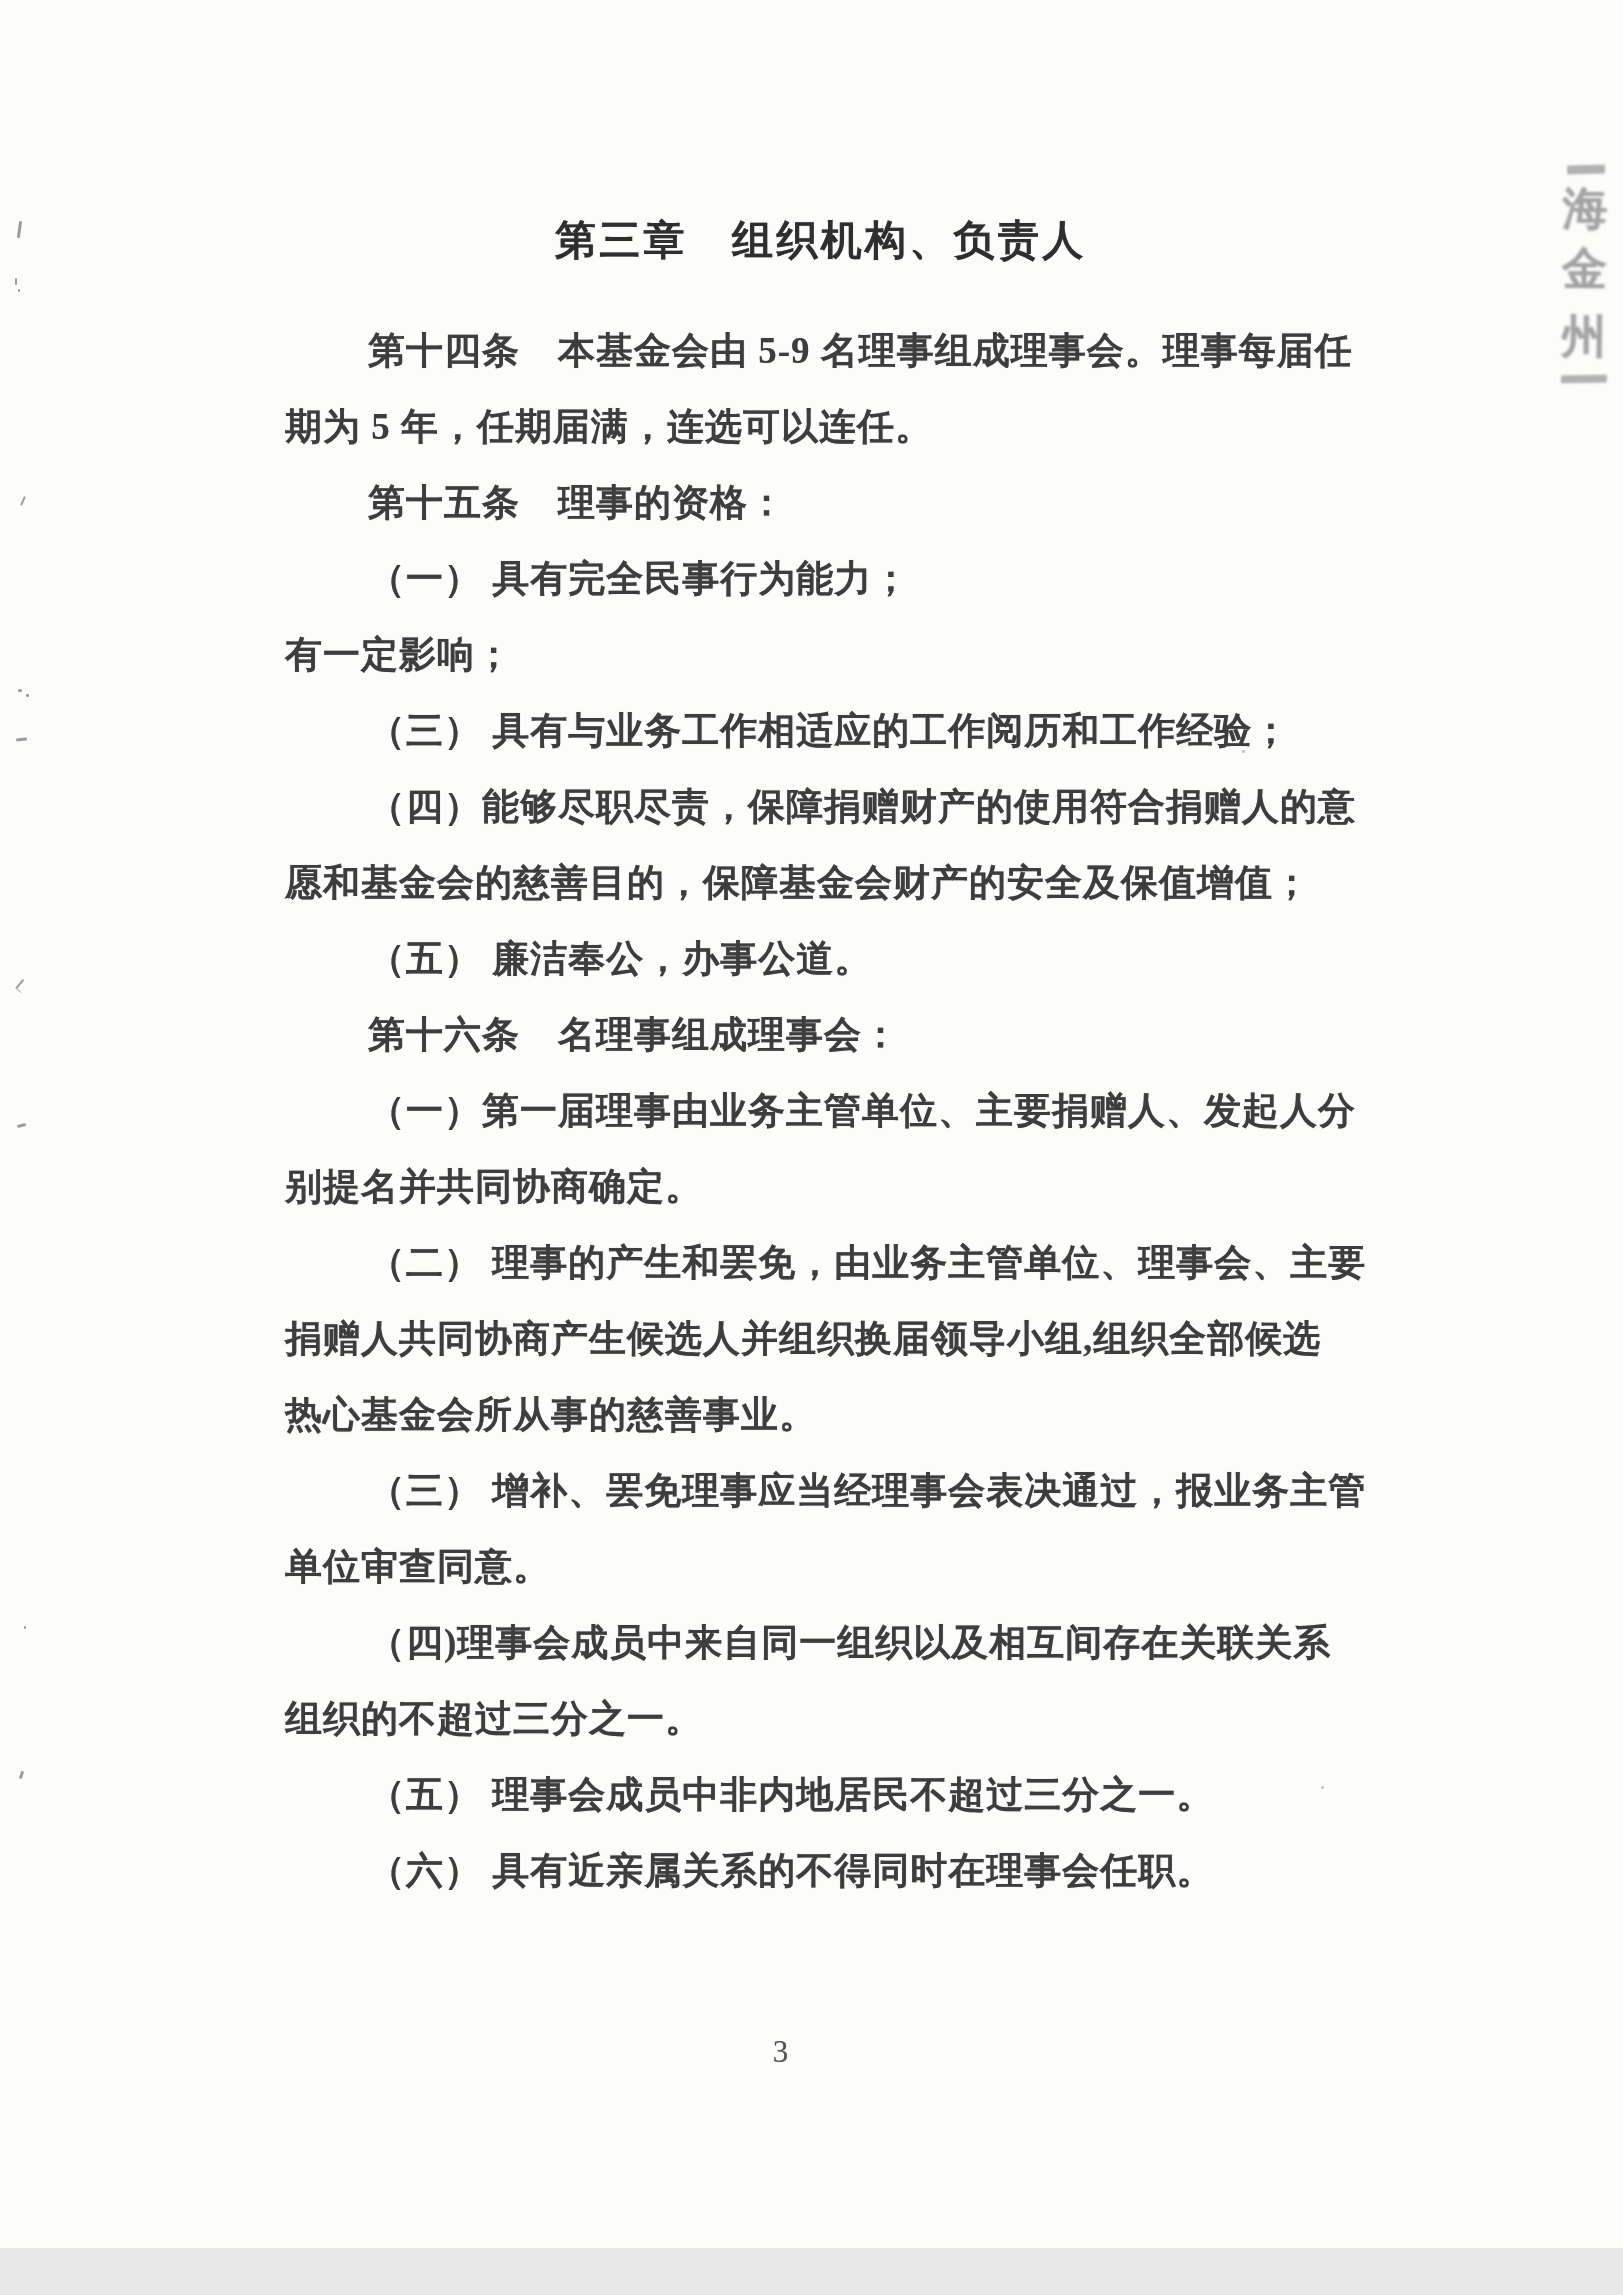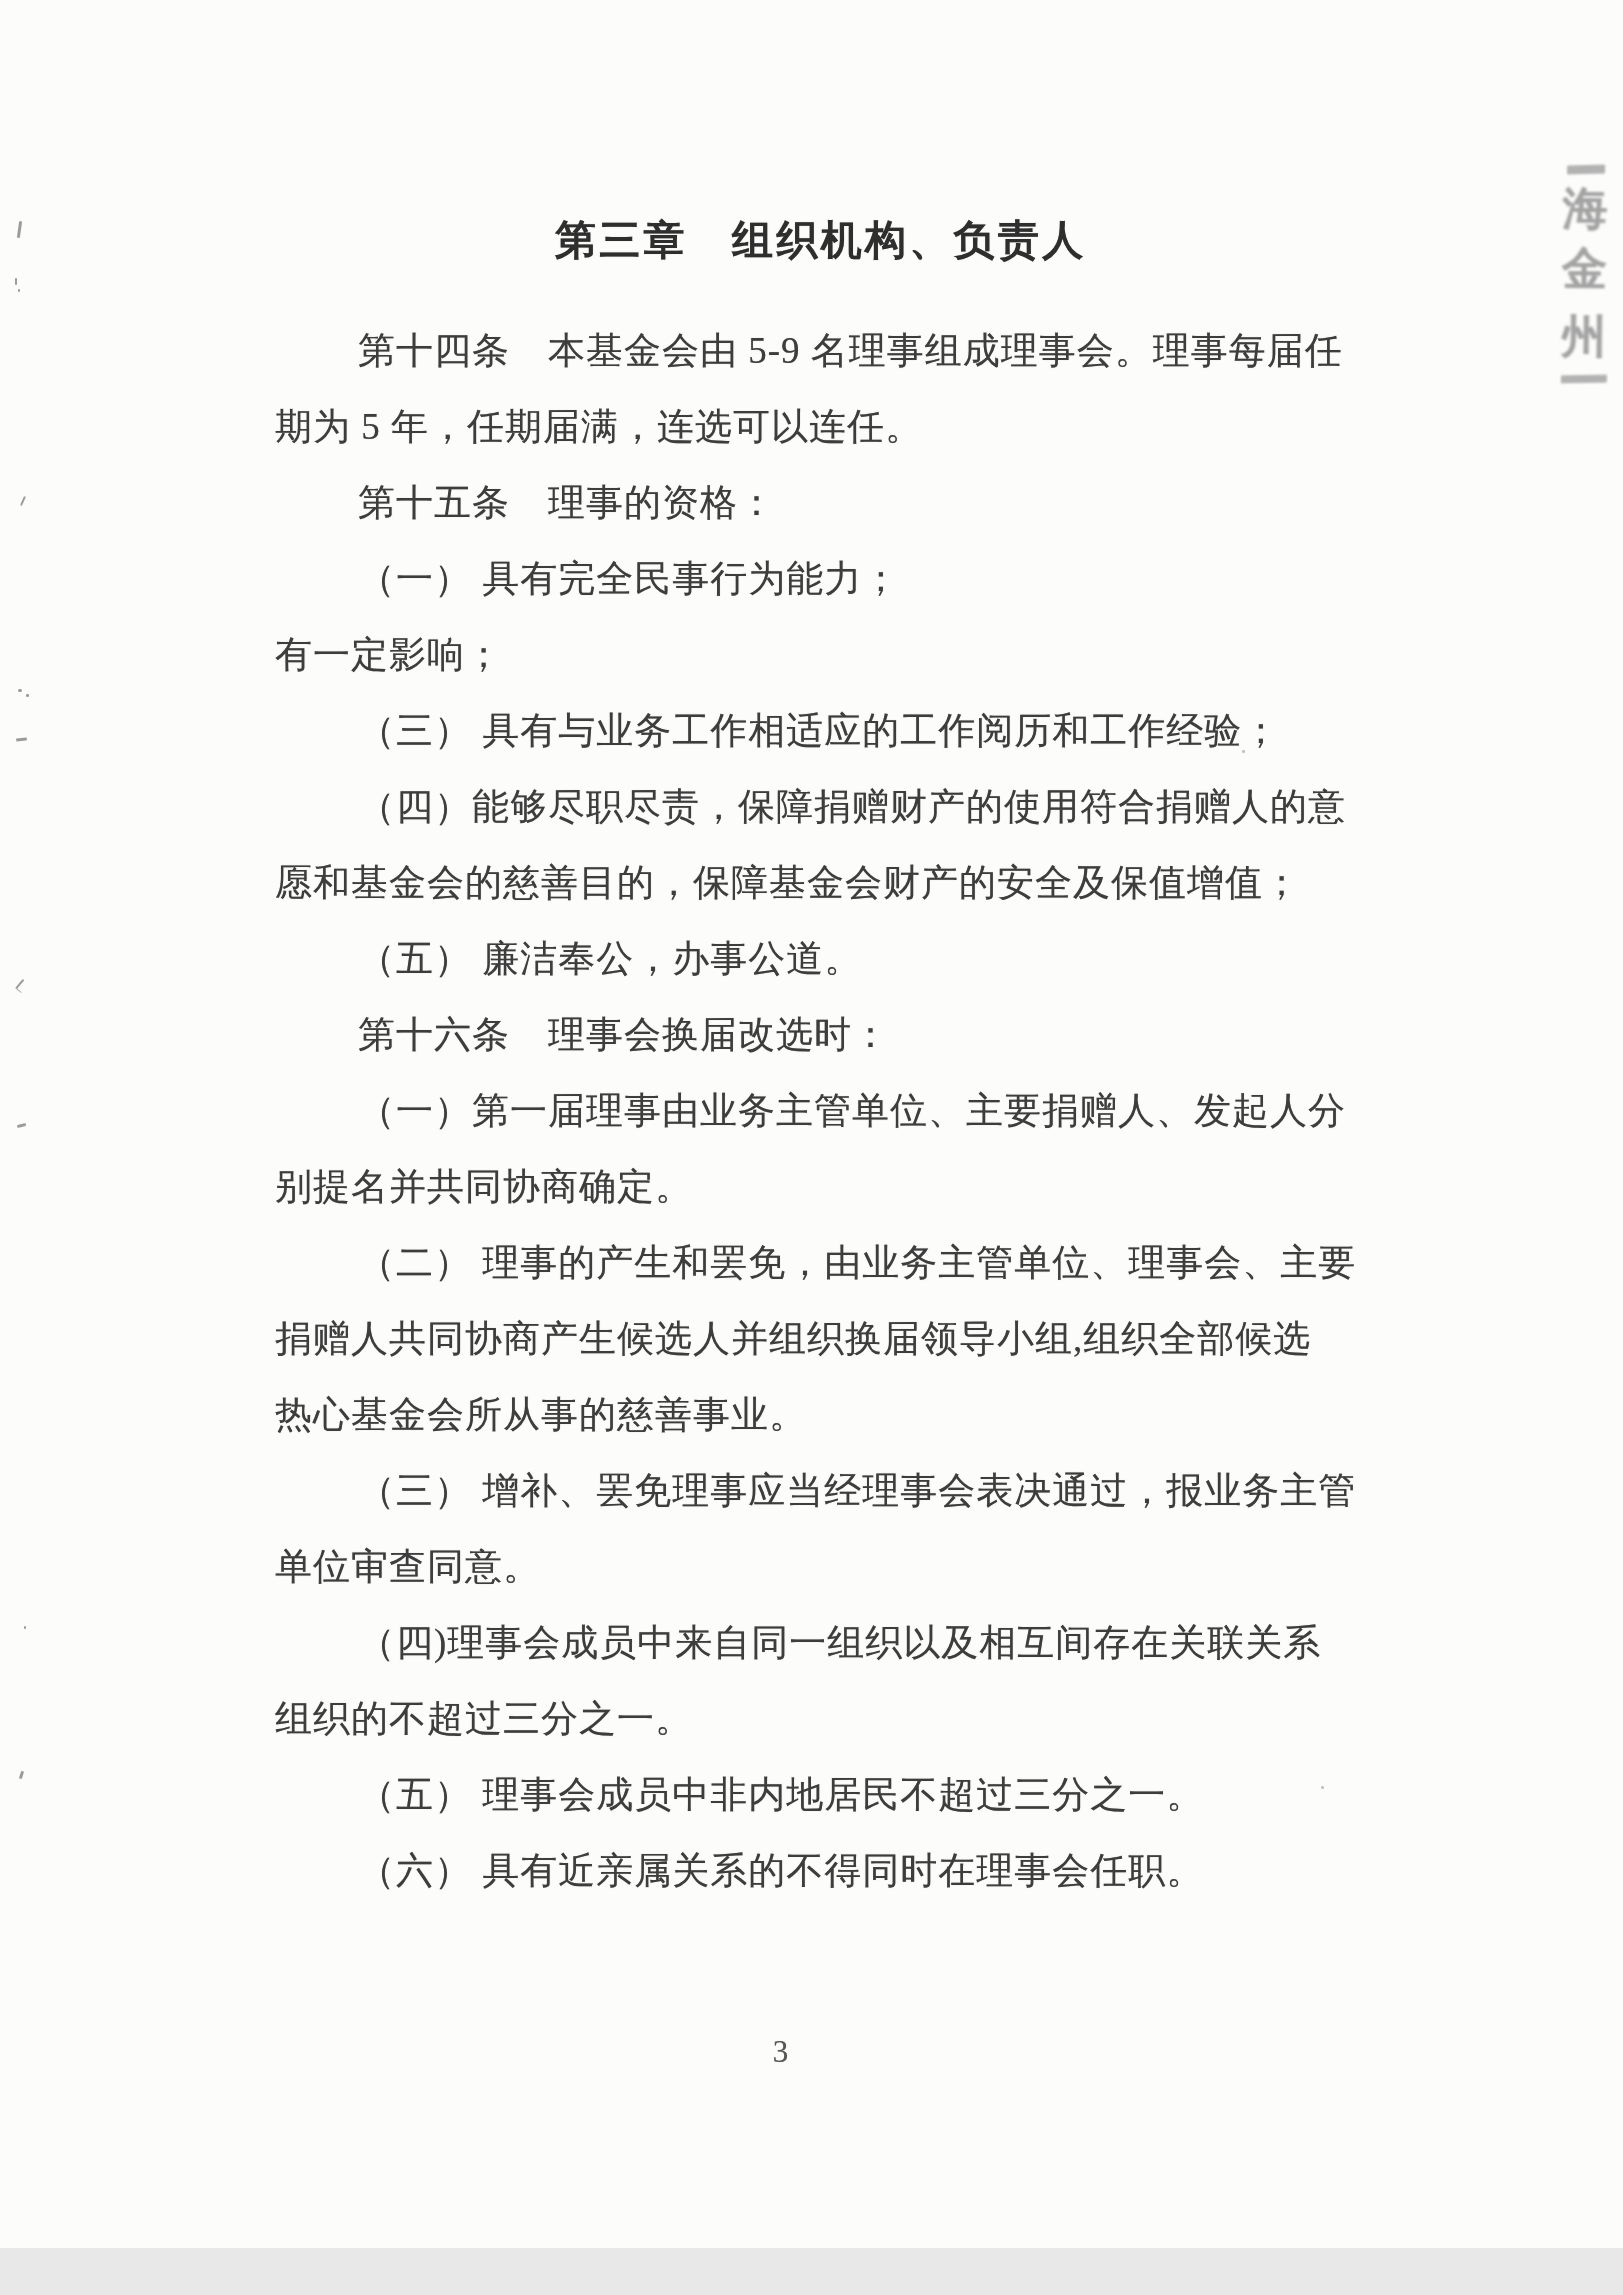--- a/index.html
+++ b/index.html
@@ -20,21 +20,21 @@
     font-family:"Liberation Sans","DejaVu Sans",sans-serif;
     font-weight:700;
     font-size:41px;
     letter-spacing:3.3px;
     color:#2e2e2e;
     text-shadow:0 0 0.7px rgba(40,40,40,.55);
   }
   
   .body-lines{
     position:absolute;
-    top:313px;left:275px;width:1106px;
+    top:313px;left:285px;width:1106px;font-weight:bold;
   }
   .line{
     height:76px;
     display:flex;align-items:center;
     white-space:nowrap;
     font-size:37px;
     letter-spacing:1px;
     color:#3d3d3d;
     text-shadow:0 0 0.7px rgba(55,55,55,.5);
   }
@@ -99,21 +99,21 @@
   <div class="body-lines" id="body-lines">
       <div class="line indent">第十四条　本基金会由 5-9 名理事组成理事会。理事每届任</div>
       <div class="line">期为 5 年，任期届满，连选可以连任。</div>
       <div class="line indent">第十五条　理事的资格：</div>
       <div class="line indent">（一） 具有完全民事行为能力；</div>
       <div class="line">有一定影响；</div>
       <div class="line indent">（三） 具有与业务工作相适应的工作阅历和工作经验；</div>
       <div class="line indent">（四）能够尽职尽责，保障捐赠财产的使用符合捐赠人的意</div>
       <div class="line">愿和基金会的慈善目的，保障基金会财产的安全及保值增值；</div>
       <div class="line indent">（五） 廉洁奉公，办事公道。</div>
-      <div class="line indent">第十六条　理事会换届改选时：</div>
+      <div class="line indent">第十六条　名理事组成理事会：</div>
       <div class="line indent">（一）第一届理事由业务主管单位、主要捐赠人、发起人分</div>
       <div class="line">别提名并共同协商确定。</div>
       <div class="line indent">（二） 理事的产生和罢免，由业务主管单位、理事会、主要</div>
       <div class="line">捐赠人共同协商产生候选人并组织换届领导小组,组织全部候选</div>
       <div class="line">热心基金会所从事的慈善事业。</div>
       <div class="line indent">（三） 增补、罢免理事应当经理事会表决通过，报业务主管</div>
       <div class="line">单位审查同意。</div>
       <div class="line indent">（四)理事会成员中来自同一组织以及相互间存在关联关系</div>
       <div class="line">组织的不超过三分之一。</div>
       <div class="line indent">（五） 理事会成员中非内地居民不超过三分之一。</div>

